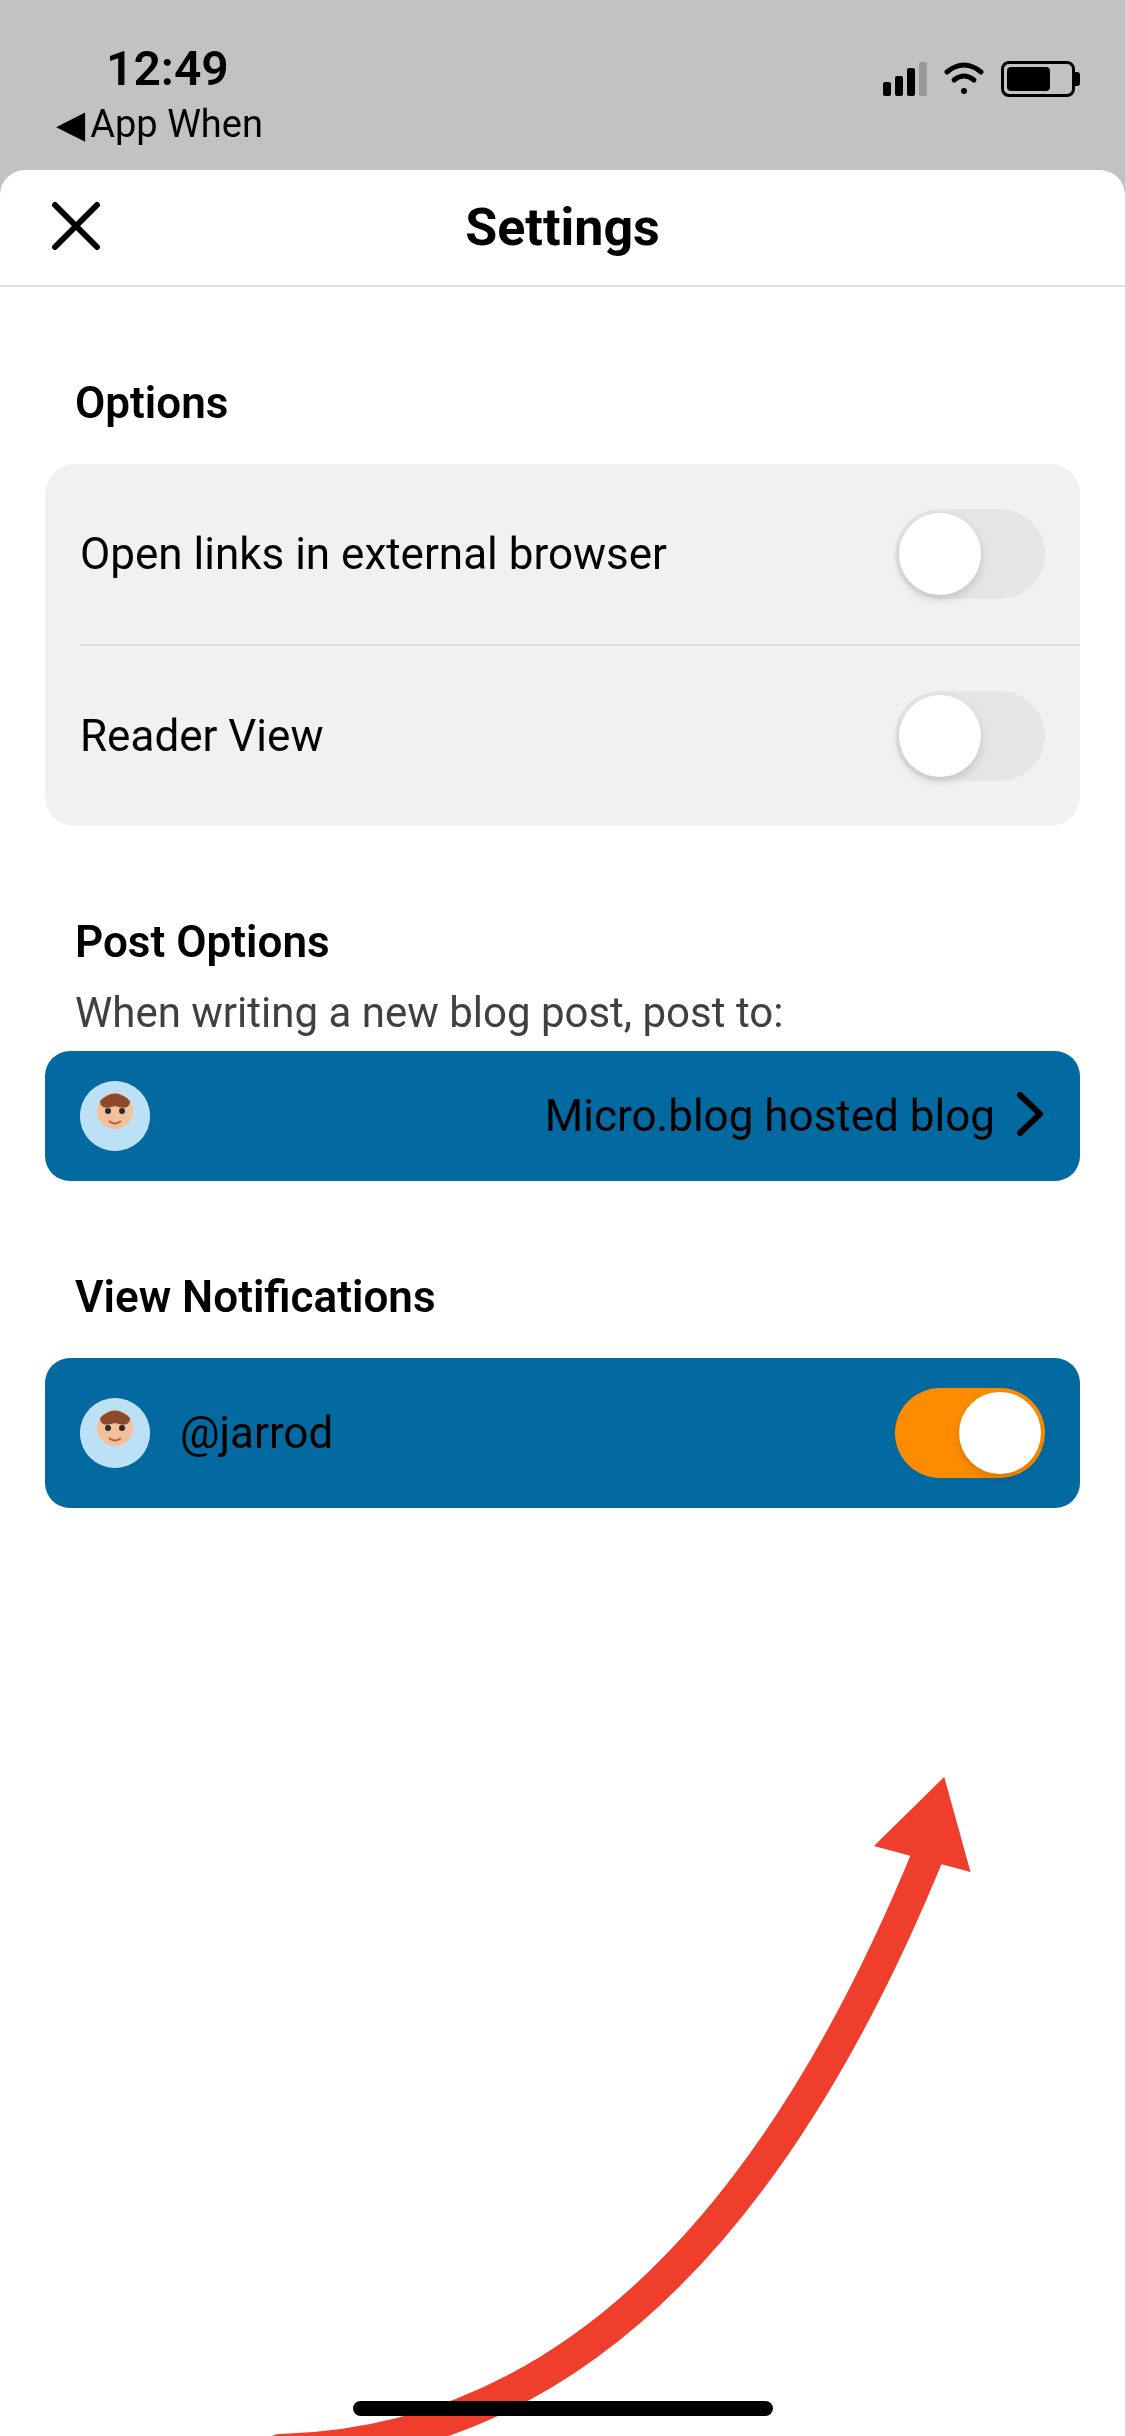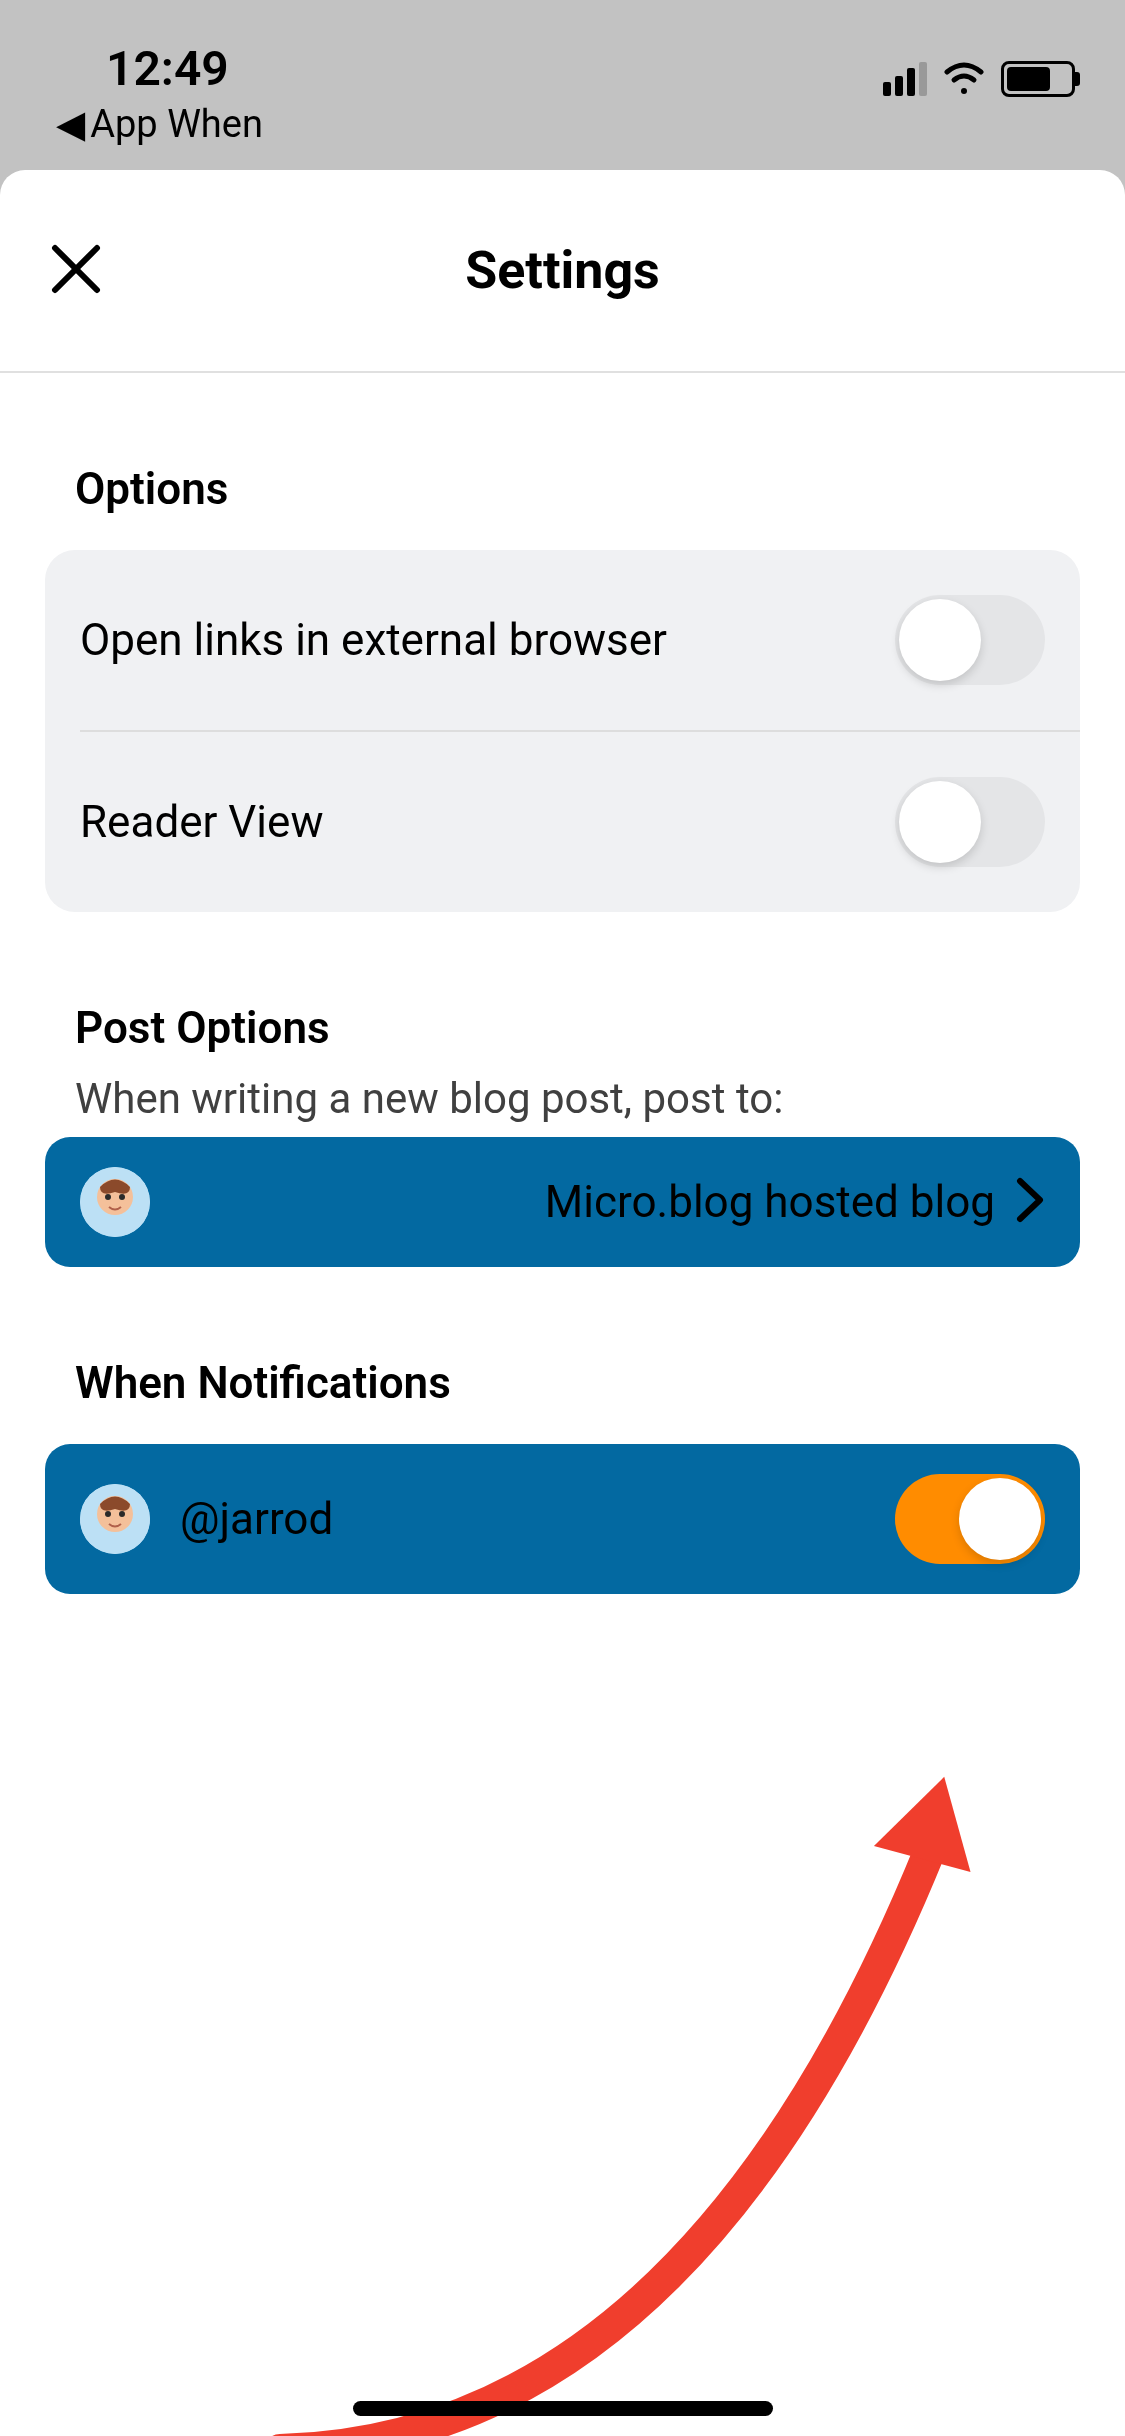--- a/index.html
+++ b/index.html
@@ -112,21 +112,21 @@
       position: absolute;
       top: 170px;
       left: 0;
       right: 0;
       bottom: 0;
       background: #fff;
       border-radius: 25px 25px 0 0;
     }
     
     .modal-header {
-      height: 203px;
+      height: 117px;
       display: flex;
       align-items: center;
       justify-content: center;
       position: relative;
       border-bottom: 2px solid #e0e0e0;
     }
     
     .close-btn {
       position: absolute;
       left: 50px;
@@ -369,21 +369,21 @@
           <div class="row-value">Micro.blog hosted blog</div>
           <div class="chevron">
             <svg viewBox="0 0 30 48">
               <polyline points="5,5 25,24 5,43" stroke="#000" stroke-width="6" fill="none" stroke-linecap="round" stroke-linejoin="round"></polyline>
             </svg>
           </div>
         </div>
       </div>
     </div>
 
-    <div class="section-header">When Notifications</div>
+    <div class="section-header">View Notifications</div>
     <div class="group-single">
       <div class="row">
         <div class="row-left">
           <div class="avatar">
             <svg viewBox="0 0 70 70" width="70" height="70">
               <circle cx="35" cy="35" r="35" fill="#bce0f5"></circle>
               <circle cx="35" cy="30" r="18" fill="#f4c09a"></circle>
               <path d="M20 20 Q35 5 50 20 Q50 30 35 25 Q20 30 20 20" fill="#8b4a2b"></path>
               <circle cx="28" cy="30" r="3" fill="#2a2a2a"></circle>
               <circle cx="42" cy="30" r="3" fill="#2a2a2a"></circle>

